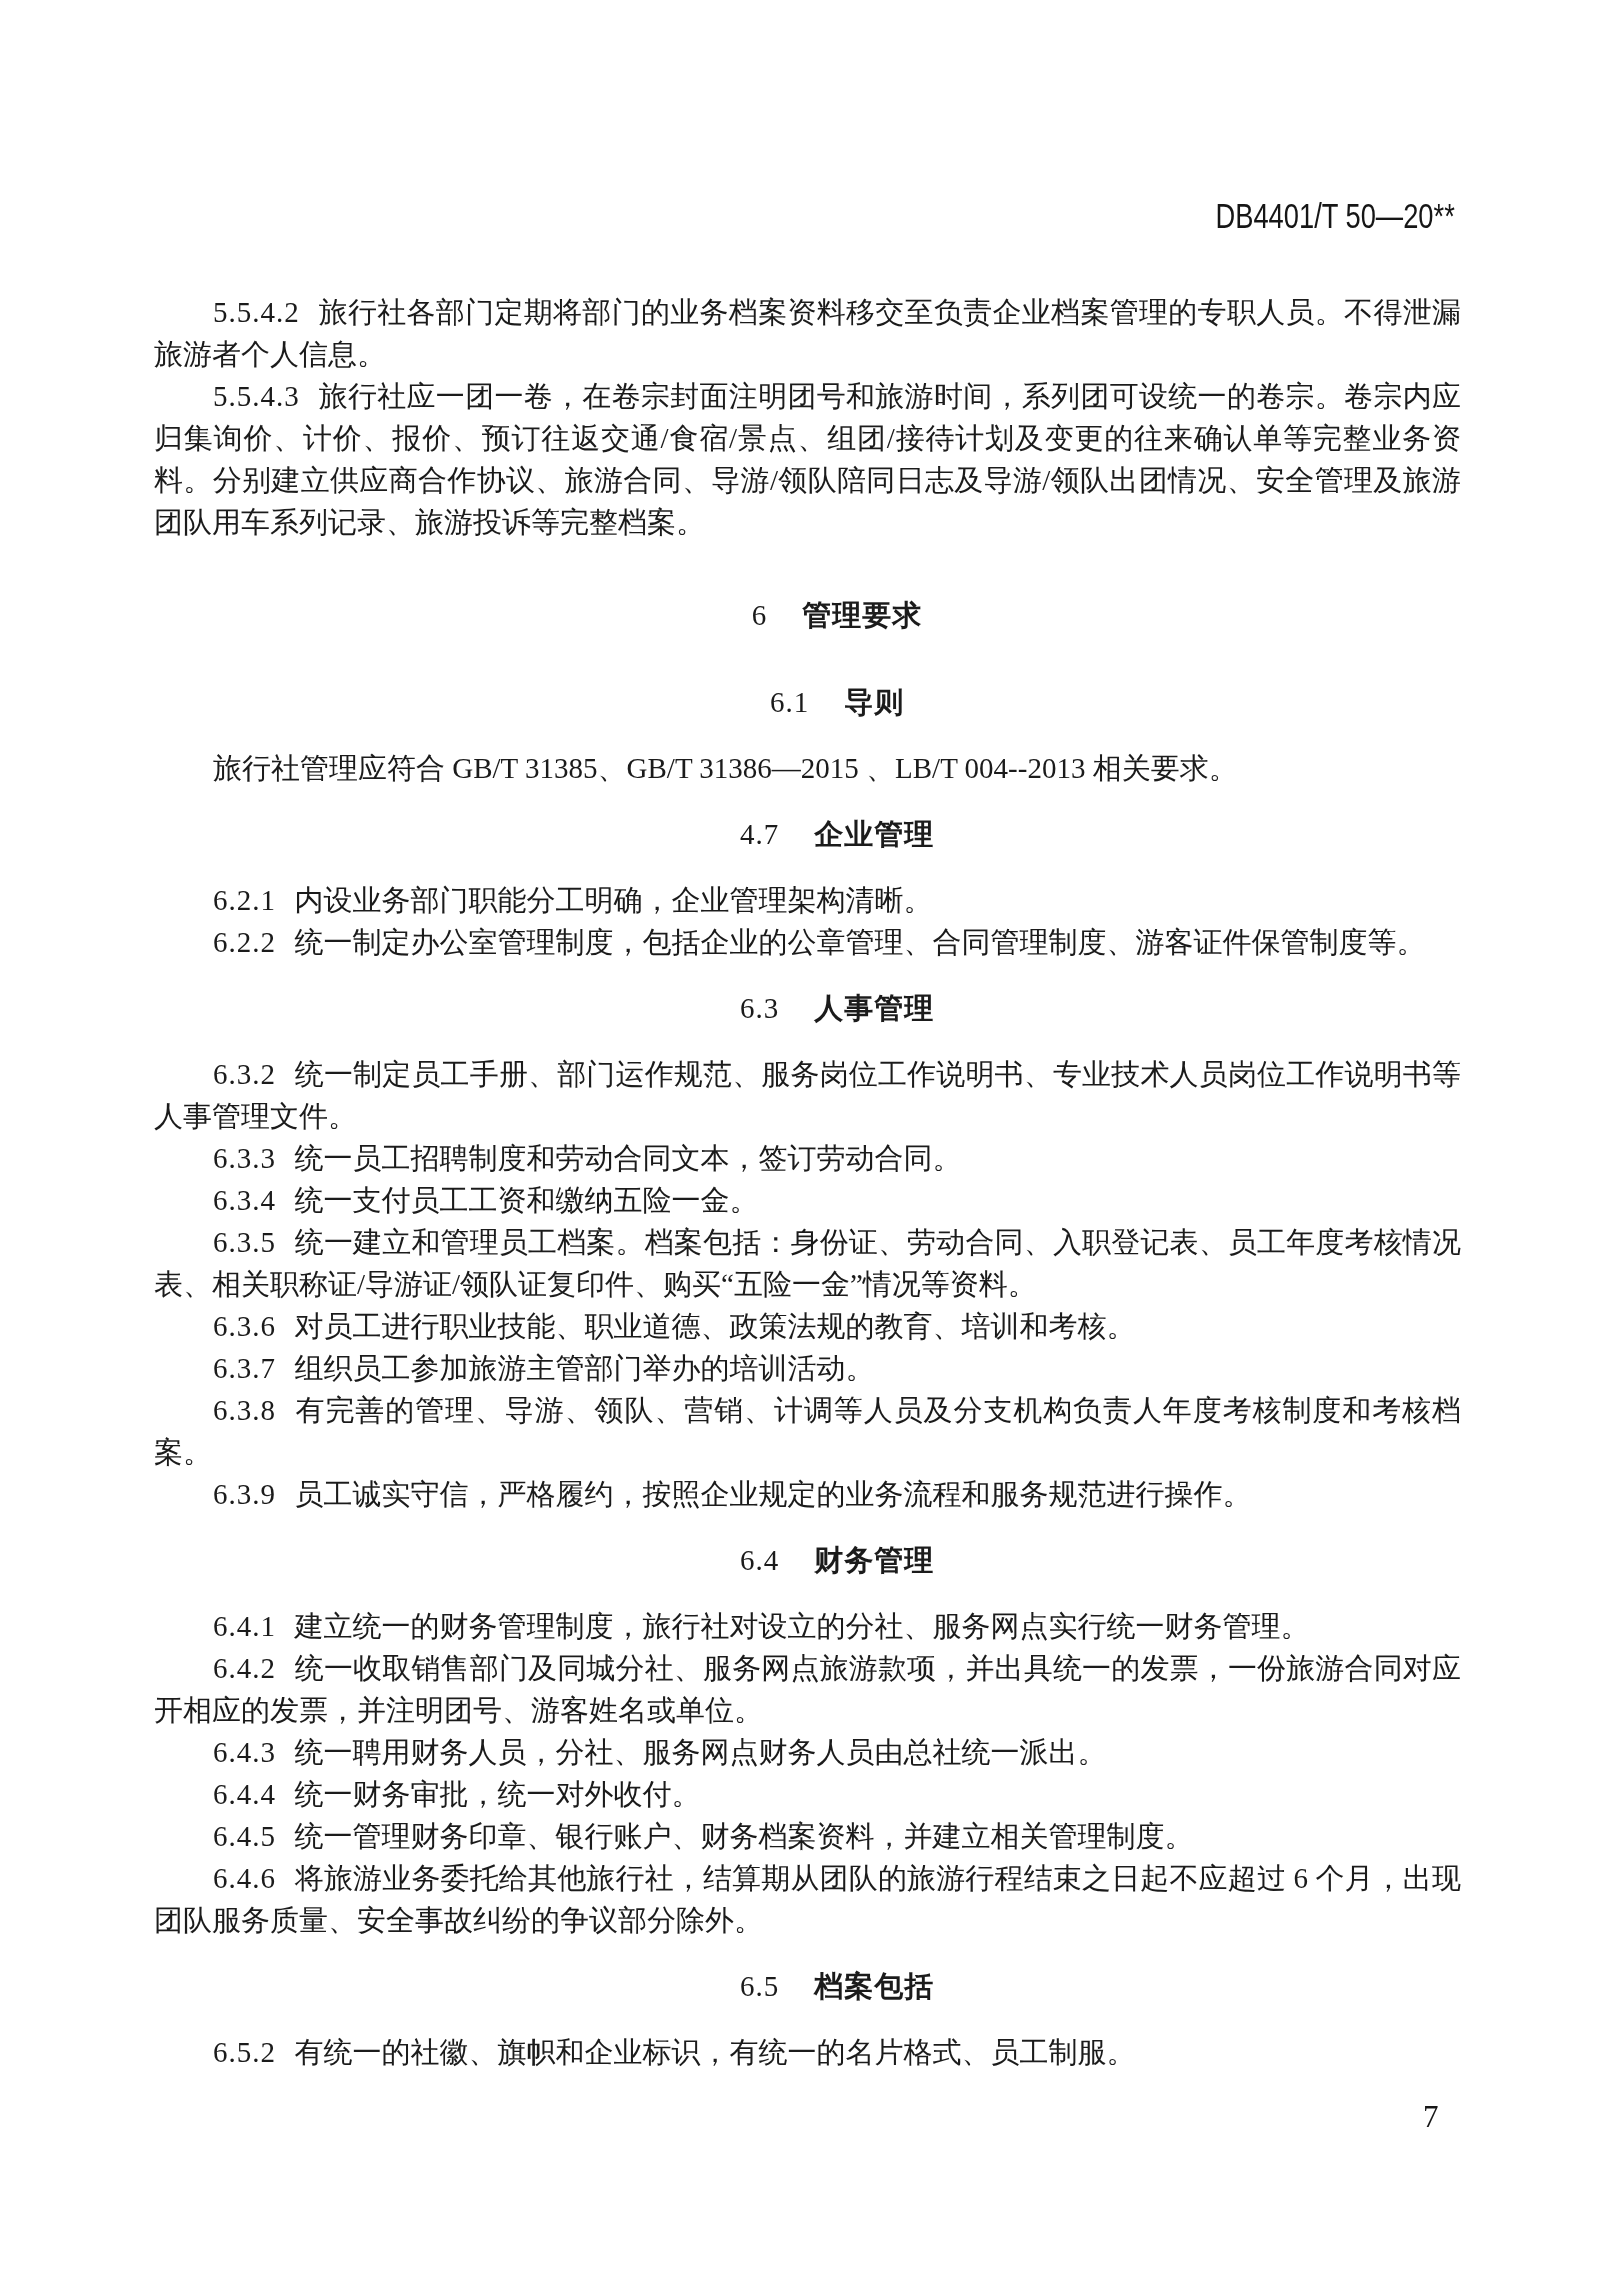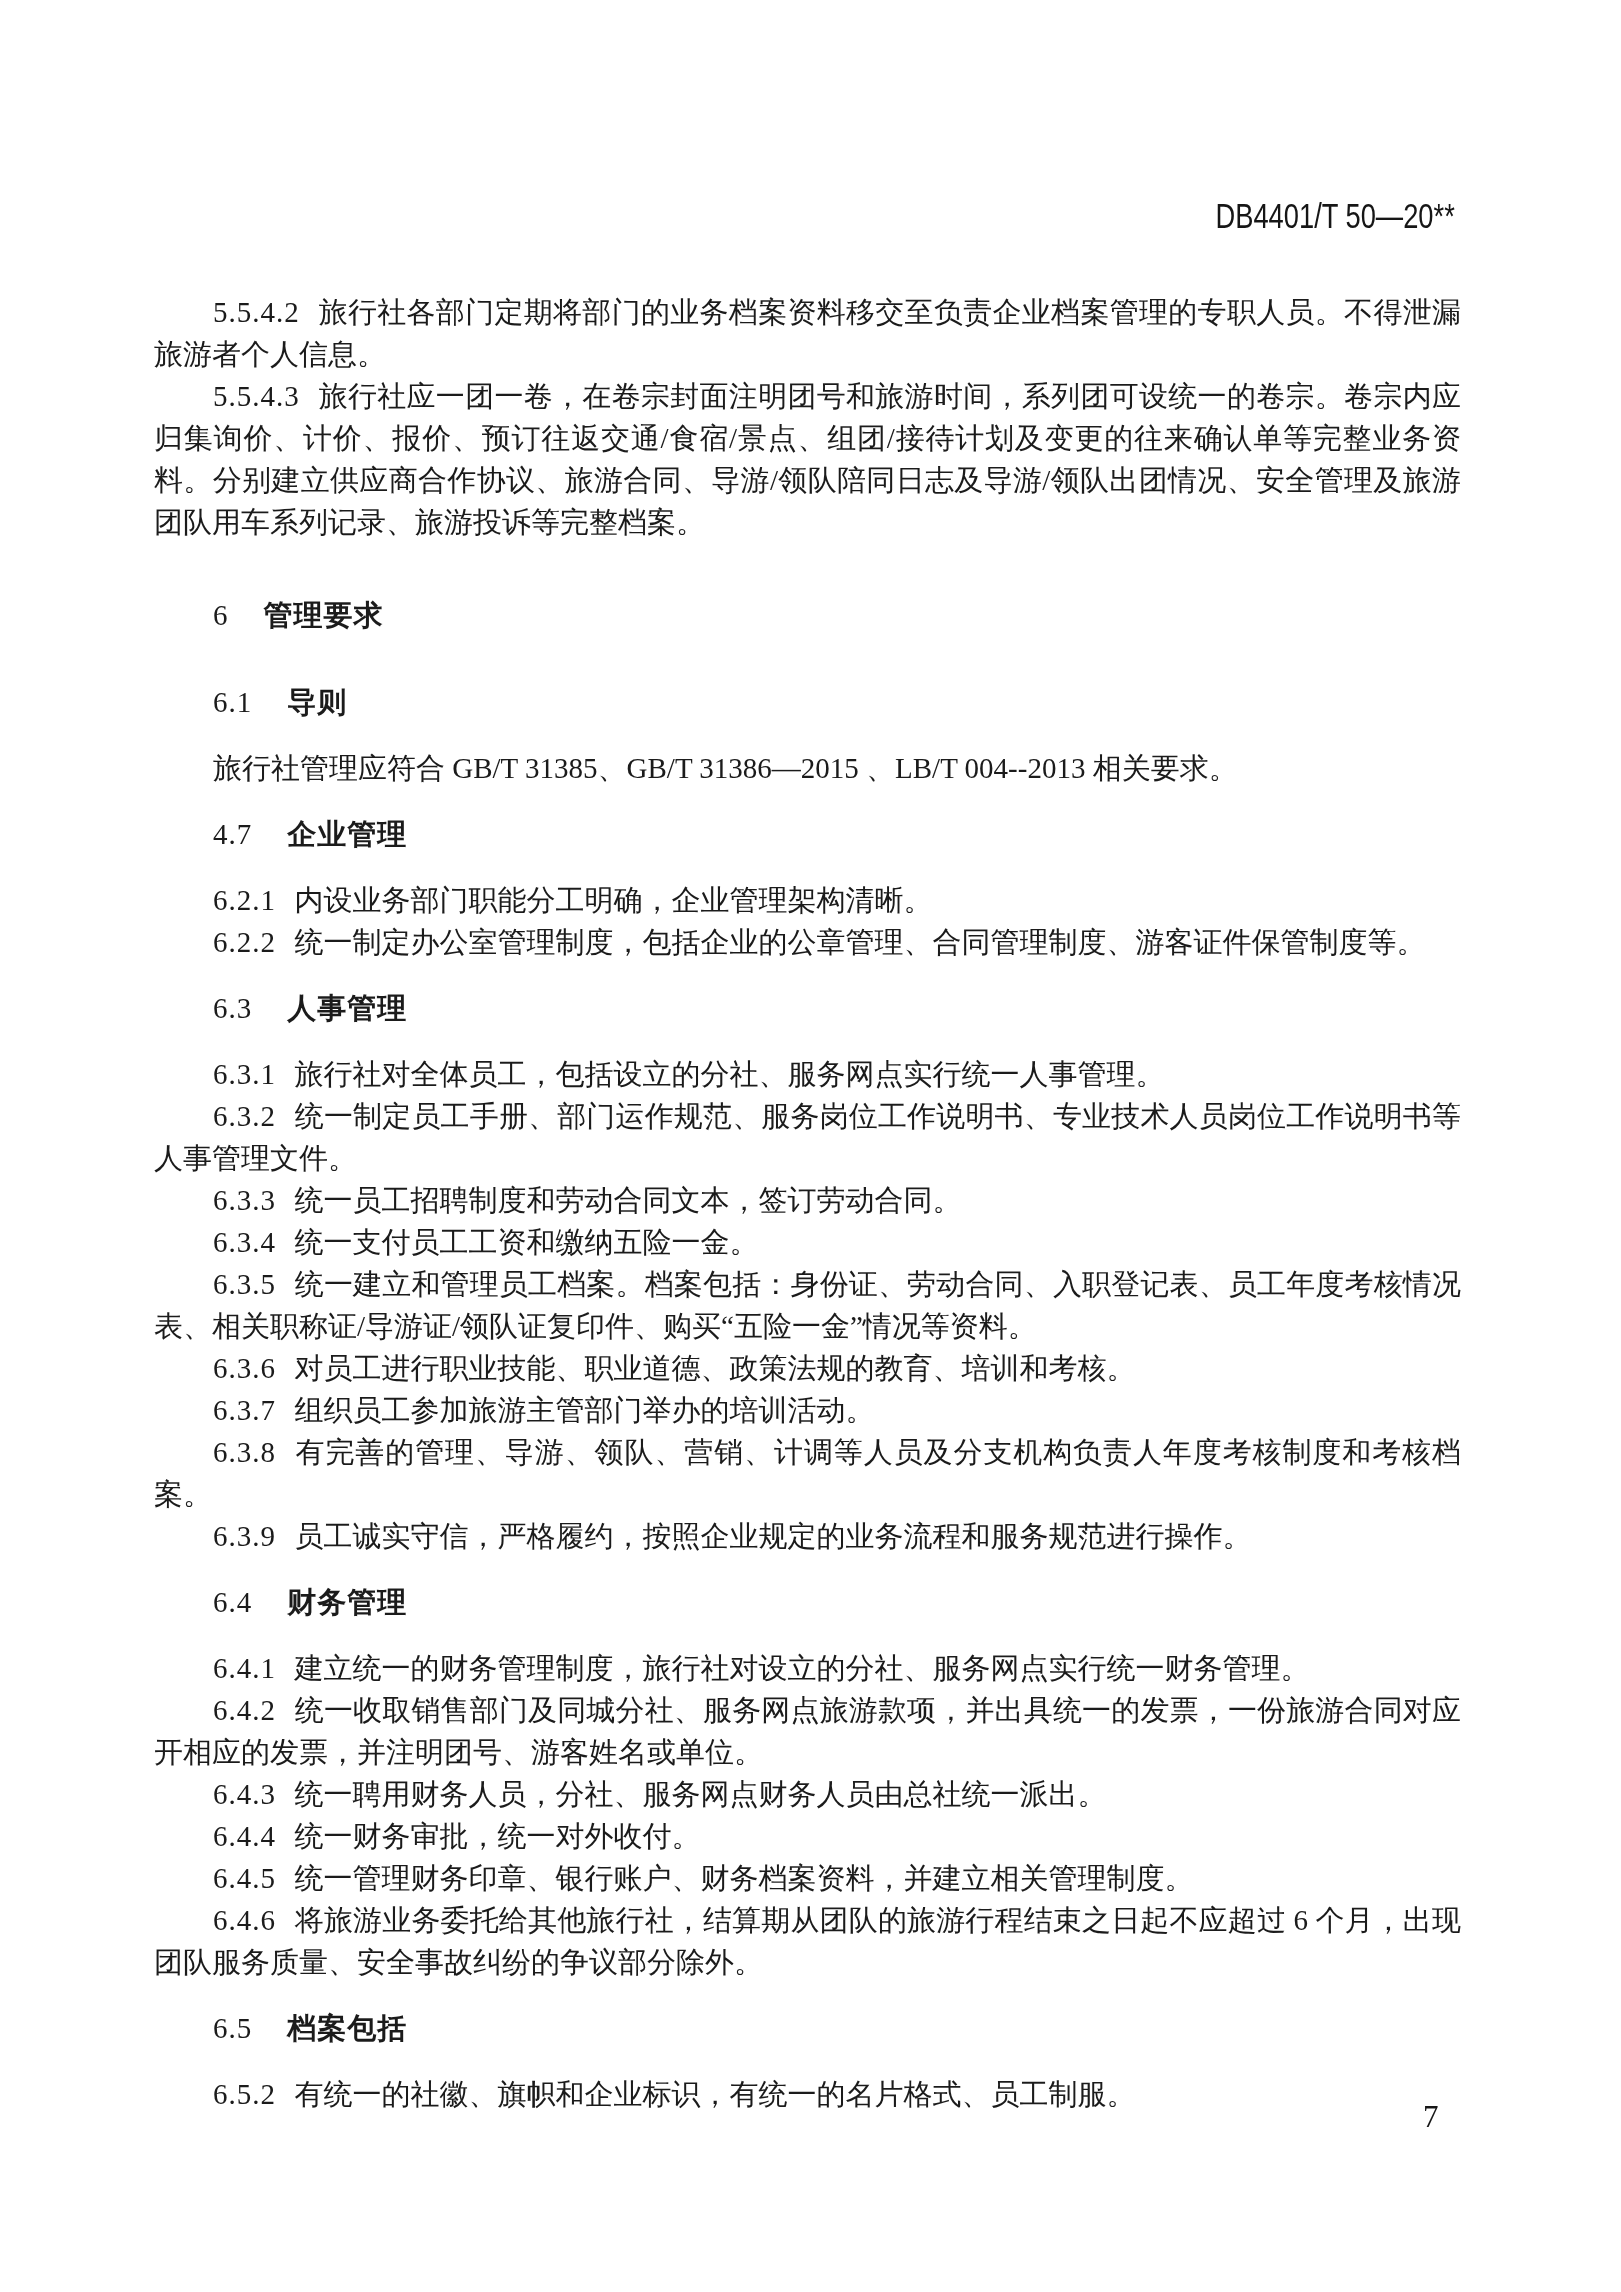--- a/index.html
+++ b/index.html
@@ -45,21 +45,21 @@
   }
   .para {
     text-indent: 59px;
   }
   .para .num {
     margin-right: 18.6px;
     letter-spacing: 1px;
   }
   h1.sec, h2.subsec {
     text-indent: 59px;
-    text-align: left;
+    text-align: center;
     font-weight: bold;
   }
   h1.sec {
     margin: 51px 0 45px 0;
   }
   h2.subsec {
     margin: 24.5px 0 23.5px 0;
   }
   .sec .num, .subsec .num {
     font-family: "Liberation Serif", "DejaVu Serif", serif;
@@ -89,21 +89,20 @@
 <div class="doc-body" id="doc-body">
     <p class="para"><span class="num">5.5.4.2</span><span class="txt">旅行社各部门定期将部门的业务档案资料移交至负责企业档案管理的专职人员。不得泄漏旅游者个人信息。</span></p>
     <p class="para"><span class="num">5.5.4.3</span><span class="txt">旅行社应一团一卷，在卷宗封面注明团号和旅游时间，系列团可设统一的卷宗。卷宗内应归集询价、计价、报价、预订往返交通/食宿/景点、组团/接待计划及变更的往来确认单等完整业务资料。分别建立供应商合作协议、旅游合同、导游/领队陪同日志及导游/领队出团情况、安全管理及旅游团队用车系列记录、旅游投诉等完整档案。</span></p>
     <h1 class="sec"><span class="num">6</span><span class="title">管理要求</span></h1>
     <h2 class="subsec"><span class="num">6.1</span><span class="title">导则</span></h2>
     <p class="para"><span class="txt">旅行社管理应符合 GB/T 31385、GB/T 31386—2015 、LB/T 004--2013 相关要求。</span></p>
     <h2 class="subsec"><span class="num">4.7</span><span class="title">企业管理</span></h2>
     <p class="para"><span class="num">6.2.1</span><span class="txt">内设业务部门职能分工明确，企业管理架构清晰。</span></p>
     <p class="para"><span class="num">6.2.2</span><span class="txt">统一制定办公室管理制度，包括企业的公章管理、合同管理制度、游客证件保管制度等。</span></p>
     <h2 class="subsec"><span class="num">6.3</span><span class="title">人事管理</span></h2>
-    <p class="para"><span class="num">6.3.1</span><span class="txt">旅行社对全体员工，包括设立的分社、服务网点实行统一人事管理。</span></p>
     <p class="para"><span class="num">6.3.2</span><span class="txt">统一制定员工手册、部门运作规范、服务岗位工作说明书、专业技术人员岗位工作说明书等人事管理文件。</span></p>
     <p class="para"><span class="num">6.3.3</span><span class="txt">统一员工招聘制度和劳动合同文本，签订劳动合同。</span></p>
     <p class="para"><span class="num">6.3.4</span><span class="txt">统一支付员工工资和缴纳五险一金。</span></p>
     <p class="para"><span class="num">6.3.5</span><span class="txt">统一建立和管理员工档案。档案包括：身份证、劳动合同、入职登记表、员工年度考核情况表、相关职称证/导游证/领队证复印件、购买“五险一金”情况等资料。</span></p>
     <p class="para"><span class="num">6.3.6</span><span class="txt">对员工进行职业技能、职业道德、政策法规的教育、培训和考核。</span></p>
     <p class="para"><span class="num">6.3.7</span><span class="txt">组织员工参加旅游主管部门举办的培训活动。</span></p>
     <p class="para"><span class="num">6.3.8</span><span class="txt">有完善的管理、导游、领队、营销、计调等人员及分支机构负责人年度考核制度和考核档案。</span></p>
     <p class="para"><span class="num">6.3.9</span><span class="txt">员工诚实守信，严格履约，按照企业规定的业务流程和服务规范进行操作。</span></p>
     <h2 class="subsec"><span class="num">6.4</span><span class="title">财务管理</span></h2>
     <p class="para"><span class="num">6.4.1</span><span class="txt">建立统一的财务管理制度，旅行社对设立的分社、服务网点实行统一财务管理。</span></p>

